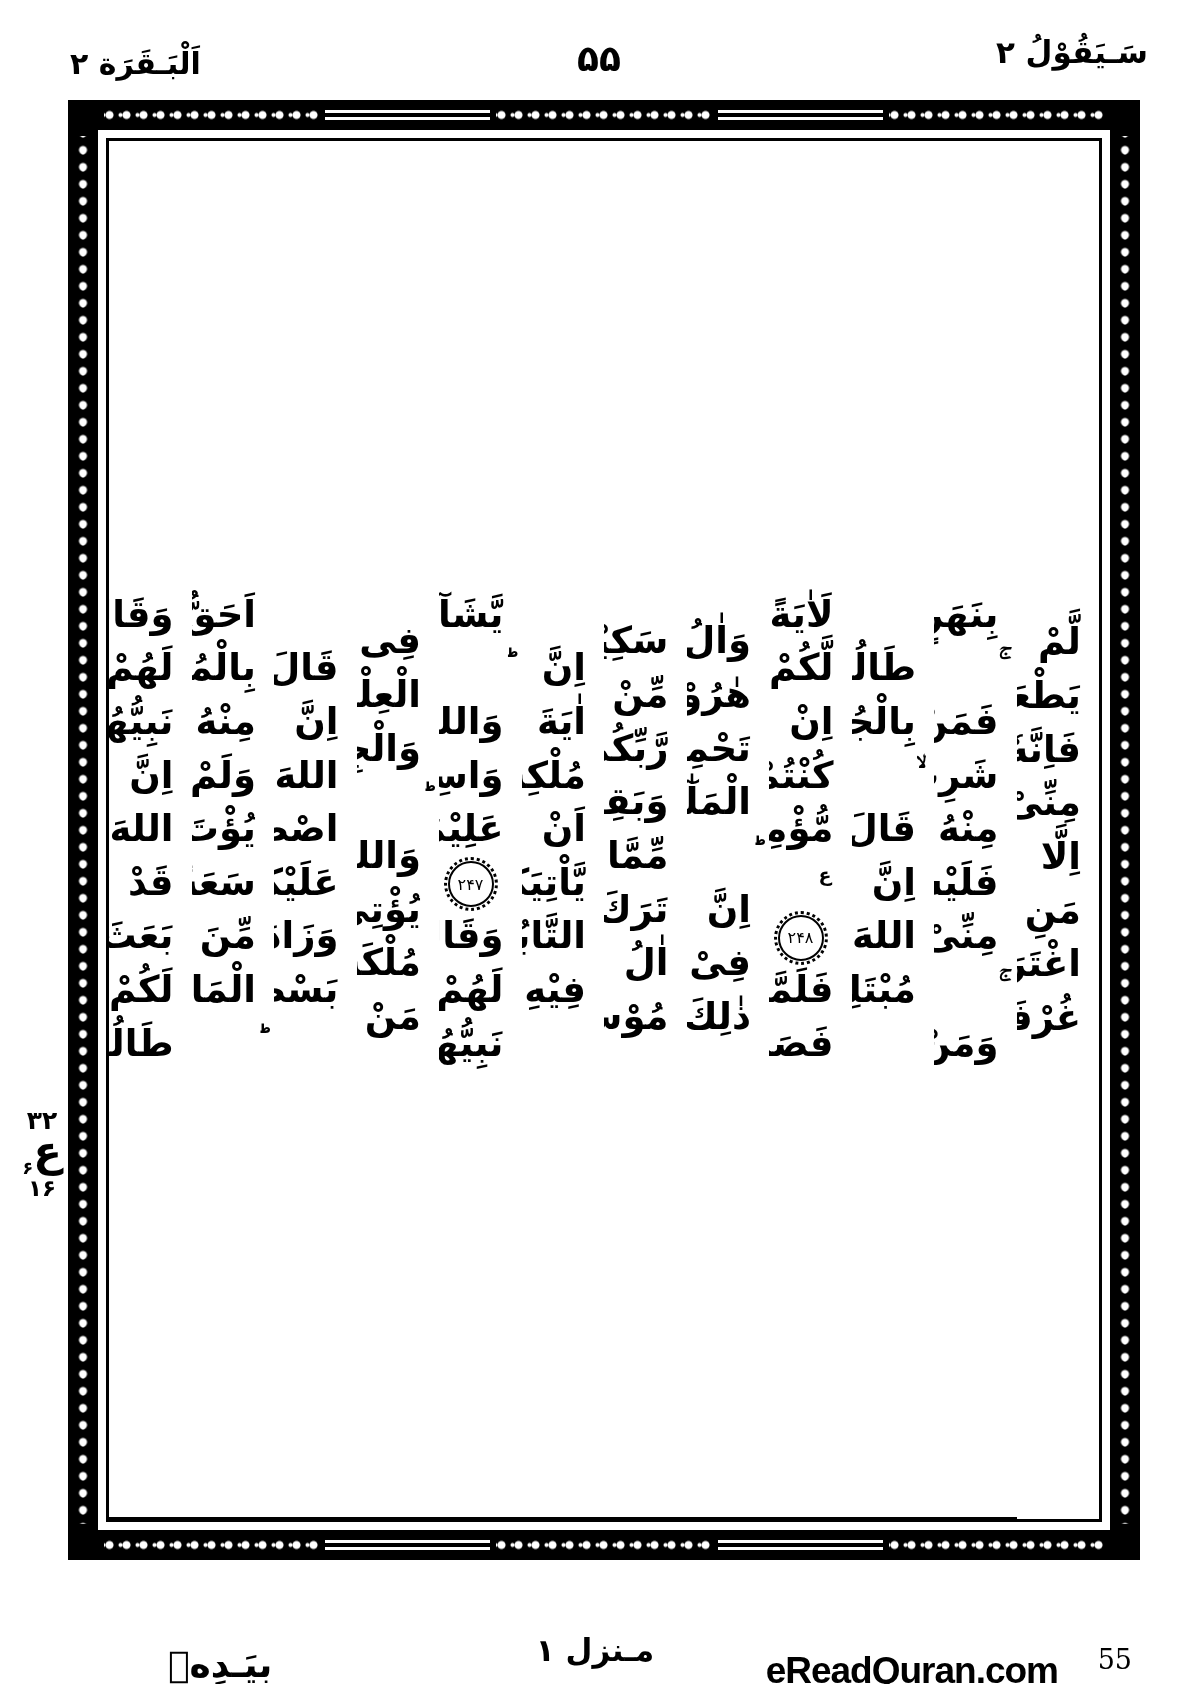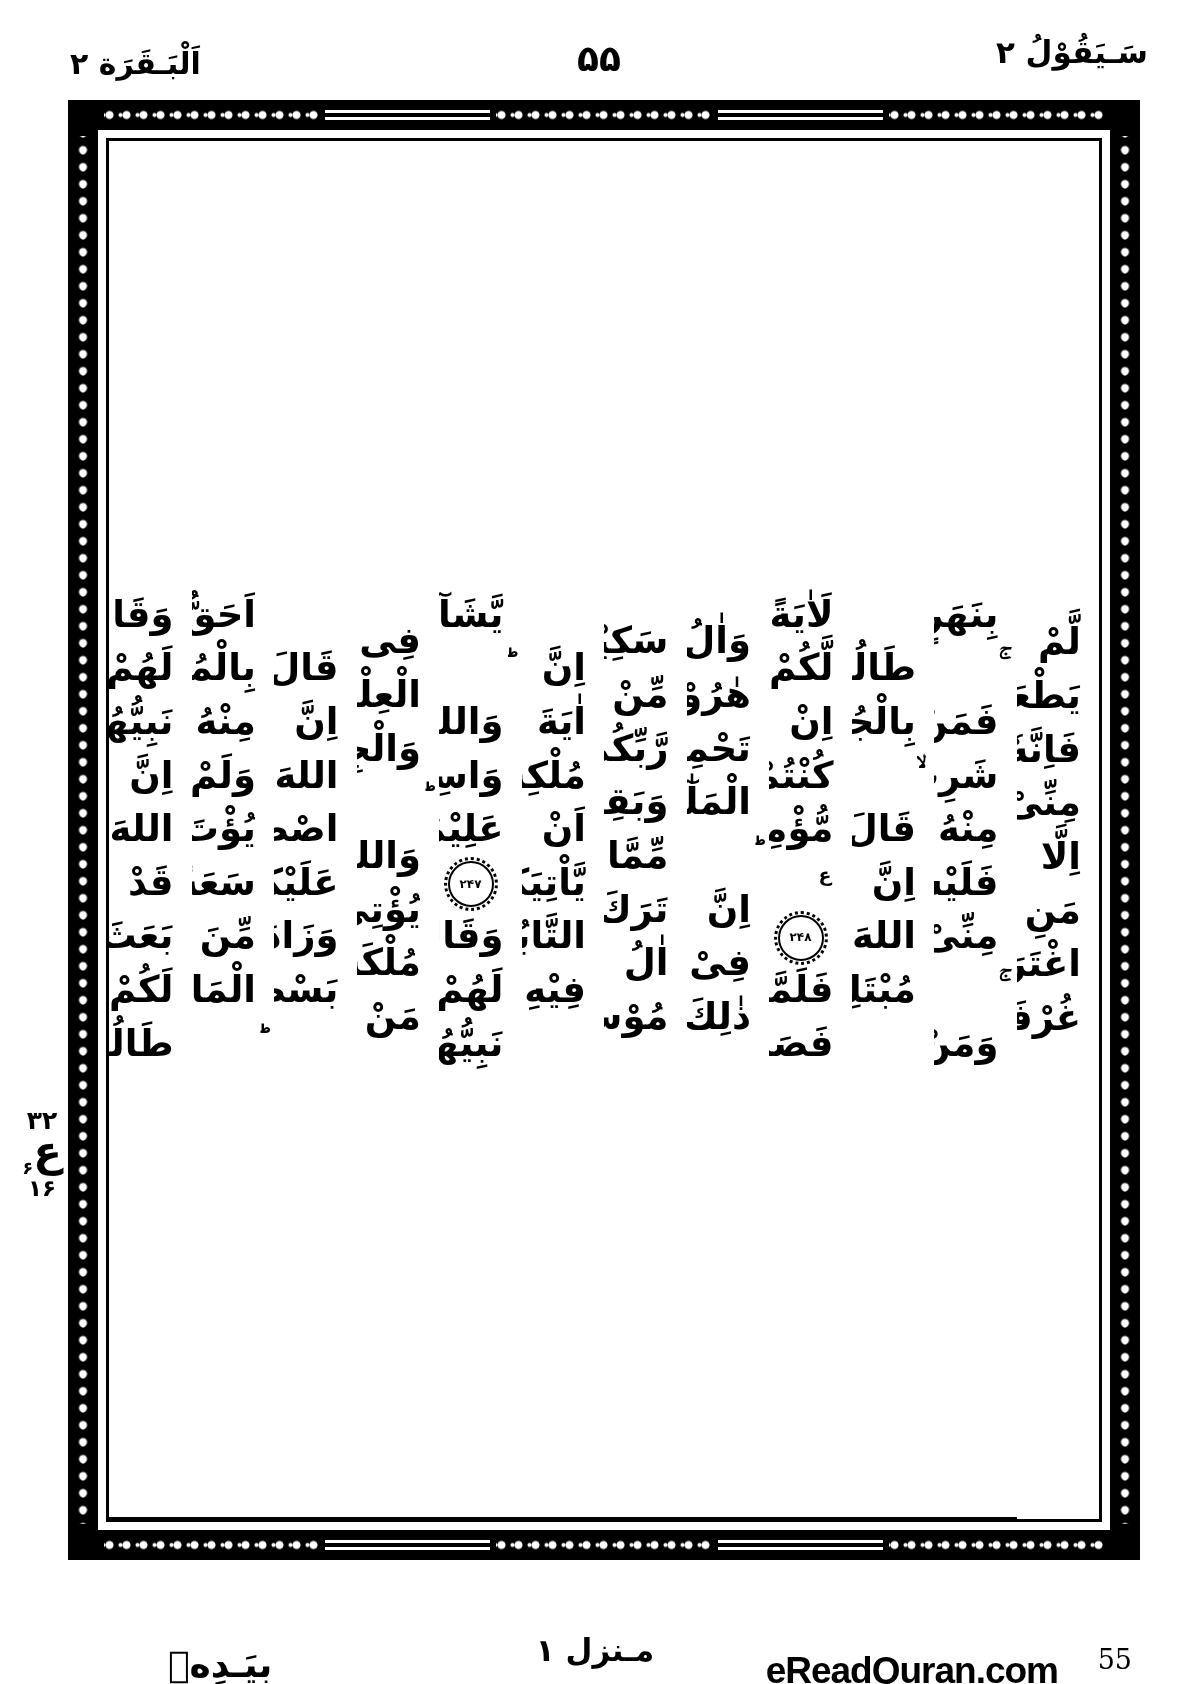--- a/index.html
+++ b/index.html
@@ -39,21 +39,21 @@
   .row { flex:1; border-bottom:2px solid #000; display:flex; align-items:center;
          padding:0 18px; overflow:hidden; }
   .row:last-child { border-bottom:none; }
   .row-text { width:100%; direction:rtl; unicode-bidi:embed;
               text-align:justify; text-align-last:justify;
               font-size:37px; font-weight:bold; color:#000; line-height:1.45;
               white-space:normal; }
   .aya-num { display:inline-flex; align-items:center; justify-content:center;
              width:46px; height:46px; border:2px solid #000; border-radius:50%;
              outline:3px dotted #000; outline-offset:1px;
-             font-size:12px; font-weight:bold; margin:0 10px; vertical-align:middle; }
+             font-size:16px; font-weight:normal; margin:0 10px; vertical-align:middle; }
   .aya-num:empty { display:none; outline:none; border:none; margin:0; }
   .ruku-mark { font-size:19px; vertical-align:super; margin:0 2px; }
   .ruku-mark:empty { display:none; }
 
   
   .margin-marker { position:absolute; left:16px; top:1108px; width:52px;
                    text-align:center; direction:rtl; color:#000; font-weight:bold; }
   .margin-marker .m-top { font-size:25px; line-height:1.0; }
   .margin-marker .m-ain { font-size:42px; line-height:0.9; }
   .margin-marker .m-ain sub { font-size:18px; vertical-align:-8px; }

